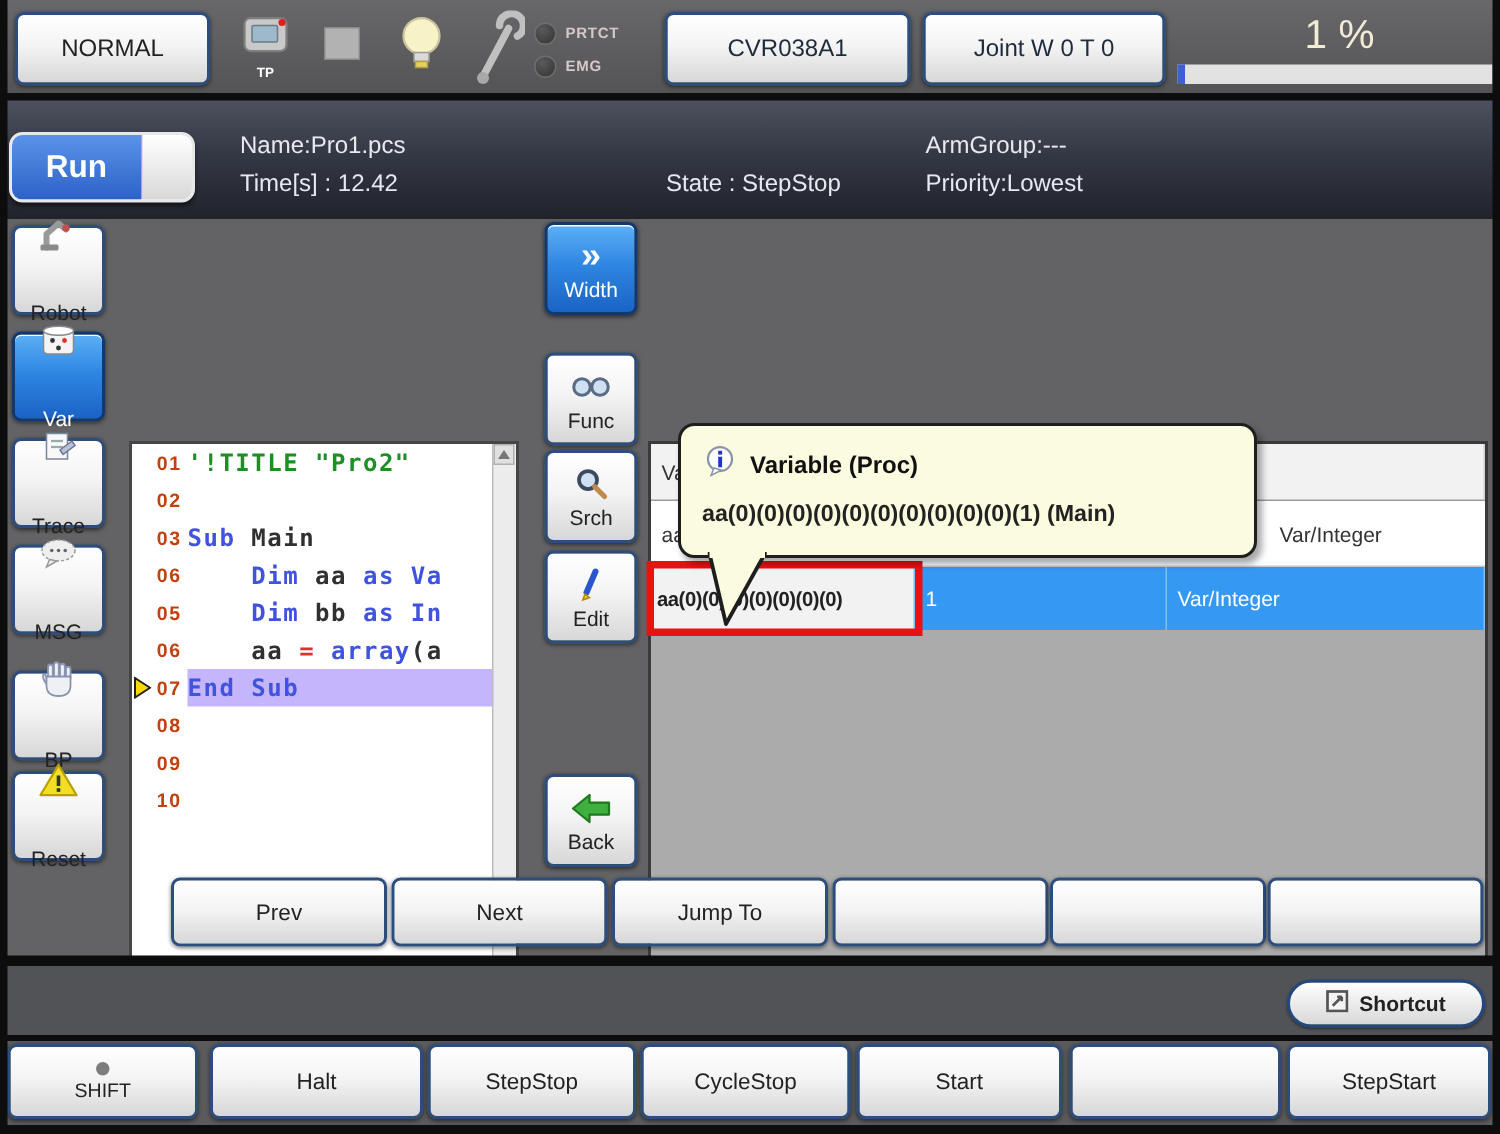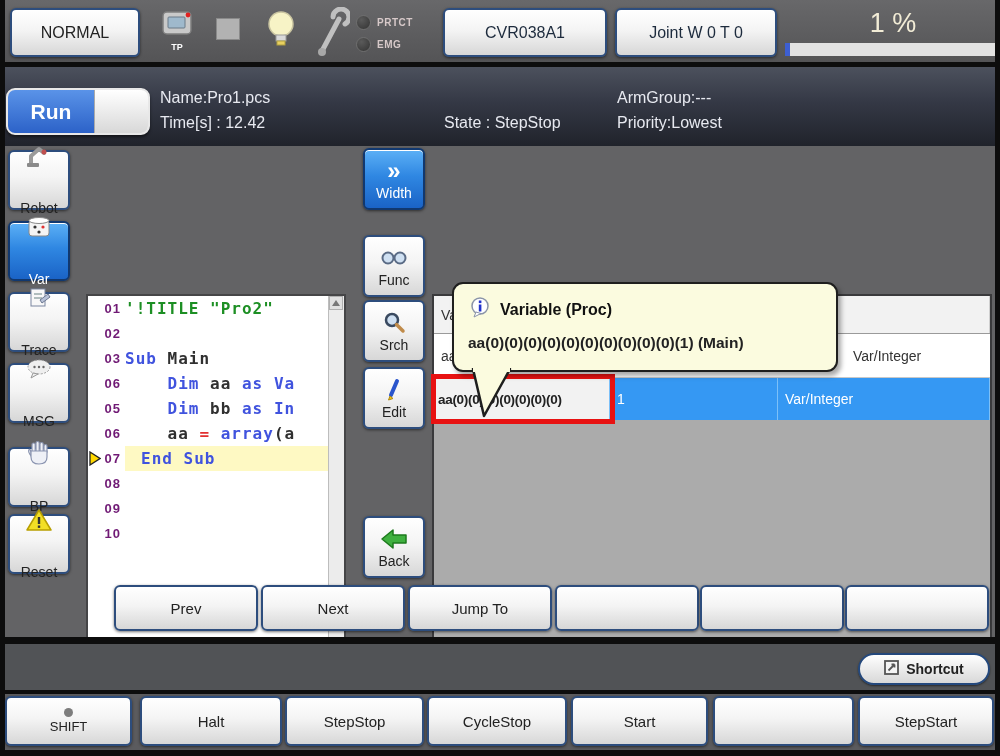--- a/index.html
+++ b/index.html
@@ -28,45 +28,45 @@
   .speed-label { position:absolute; left:823px; top:8px; width:140px; text-align:center;
     font-size:27px; color:#f2ecd6; }
   .speed-track { position:absolute; left:785px; top:43px; width:210px; height:13px; background:#e2e2e2; }
   .speed-fill { height:100%; background:#3d5fd2; width:3%; }
   .tp-wrap { position:absolute; left:153px; top:9px; width:48px; text-align:center; }
   .tp-label { font-size:9px; font-weight:bold; color:#fff; margin-top:-1px; }
 
   
   .status-bar { position:absolute; left:0; top:67px; width:1000px; height:79px;
     background:linear-gradient(180deg,#4c515d 0%,#343845 45%,#20232b 100%); color:#e7e9f0; }
-  .run-toggle { position:absolute; left:6px; top:21px; width:144px; height:47px;
+  .run-toggle { position:absolute; left:6px; top:21px; width:124px; height:47px;
     border-radius:9px; border:2px solid #e8e8e8; background:#f0f0f0; display:flex; overflow:hidden;
     box-shadow:0 2px 3px rgba(0,0,0,.5); }
   .run-on { width:86px; background:linear-gradient(180deg,#5a93e8,#2c62c8); color:#fff;
     font-size:21px; font-weight:bold; display:flex; align-items:center; justify-content:center; }
   .run-knob { flex:1; background:linear-gradient(180deg,#ffffff,#d8d8d8); border-left:1px solid #aaa;
     border-radius:0 7px 7px 0; }
   .st-text { position:absolute; font-size:16px; white-space:nowrap; }
 
   
   .main { position:absolute; left:0; top:146px; width:1000px; height:492px; background:#636365; }
   .side-btn { width:62px; height:60px; left:8px;gap:32px; }
   .tool-btn { width:62px; height:62px; left:363px; }
 
   
   .editor { position:absolute; left:86px; top:148px; width:260px; height:428px;
     background:#fff; border:2px solid #454547; }
   .code-lines { position:absolute; left:0; top:0; right:16px; bottom:18px; overflow:hidden; }
   .ed-line { display:flex; height:25px; align-items:center; }
   .ed-marker { width:13px; height:25px; flex:0 0 13px; position:relative; }
   .ed-num { width:24px; flex:0 0 24px; text-align:right; font-size:13px; font-weight:bold;
-    color:#701a75; letter-spacing:1px; padding-right:4px; }
+    color:#c2410c; letter-spacing:1px; padding-right:4px; }
   .ed-code { flex:1; font-family:"DejaVu Sans Mono", monospace; font-size:16px; font-weight:bold;
     letter-spacing:1px; white-space:pre; height:25px; line-height:25px; overflow:hidden; }
-  .ed-code.current { background:#fef9c3;padding-left:16px; }
+  .ed-code.current { background:#c4b5fd; }
   .seg-plain { color:#303030; } .seg-keyword { color:#4053de; }
   .seg-comment { color:#1d8f24; } .seg-operator { color:#e23030; }
   .vscroll { position:absolute; right:0; top:0; width:16px; bottom:18px;
     background:#ececec; border-left:1px solid #bdbdbd; }
   .hscroll { position:absolute; left:0; bottom:0; right:16px; height:18px;
     background:#ececec; border-top:1px solid #bdbdbd; }
   .sb-btn { position:absolute; width:14px; height:14px; background:#e0e0e0; border:1px solid #b0b0b0;
     display:flex; align-items:center; justify-content:center; }
   .tri-up { width:0;height:0;border-left:4px solid transparent;border-right:4px solid transparent;border-bottom:6px solid #777; }
   .tri-down { width:0;height:0;border-left:4px solid transparent;border-right:4px solid transparent;border-top:6px solid #777; }

